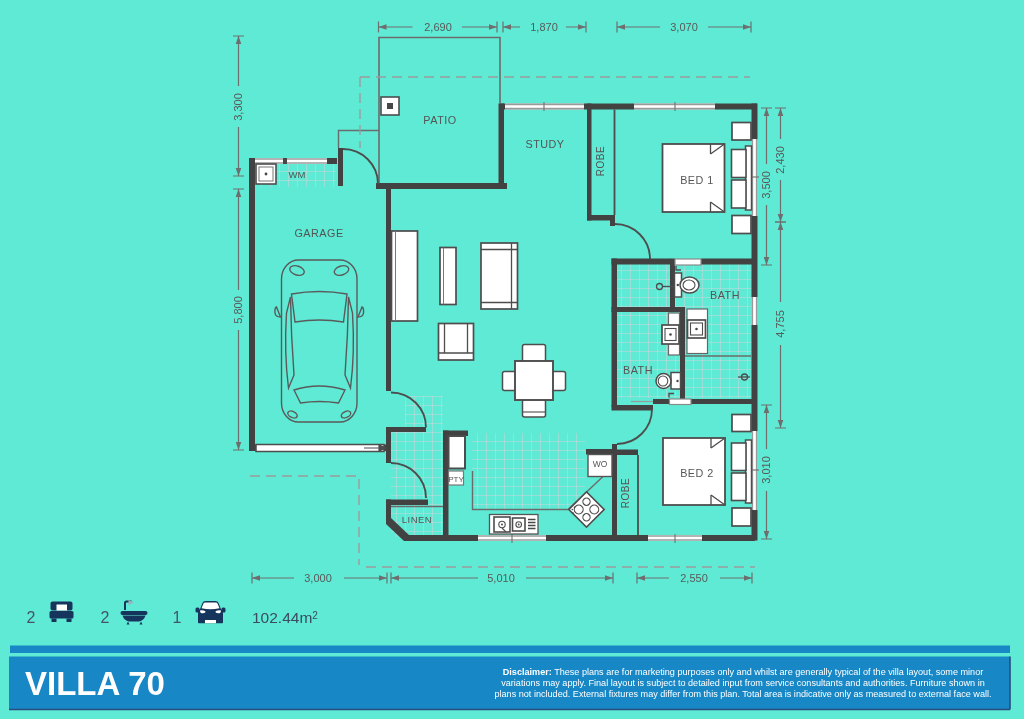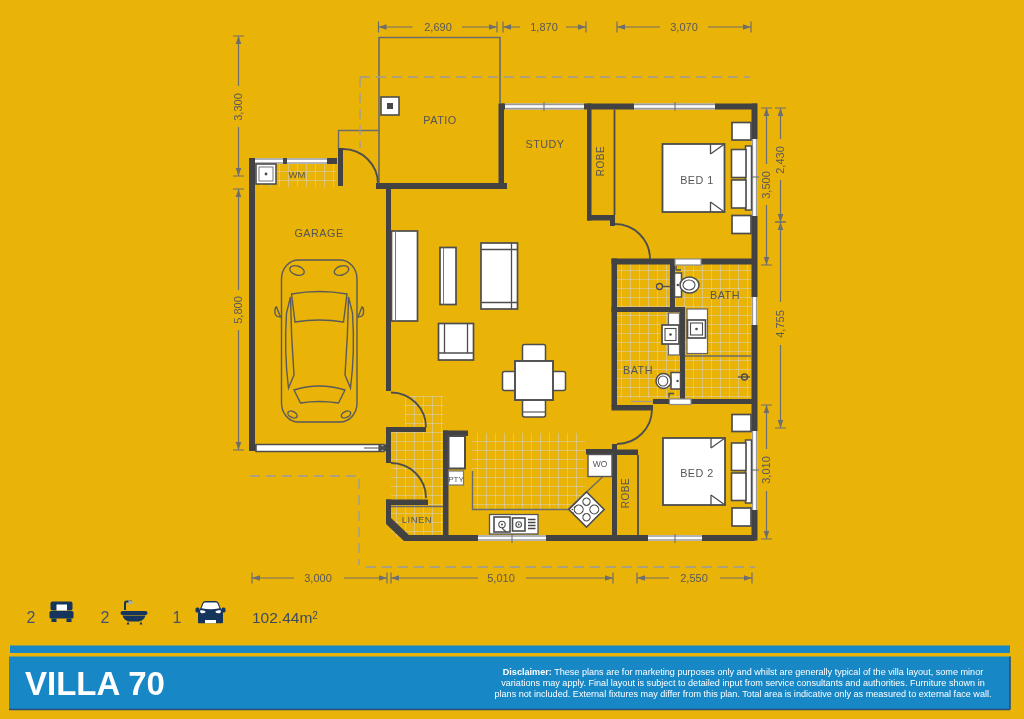--- a/index.html
+++ b/index.html
@@ -1,17 +1,17 @@
 <!DOCTYPE html>
 <html><head>
 <meta charset="utf-8">
 <style>
 html,body{margin:0;padding:0;background:#ffffff;}
 *{font-family:"Liberation Sans",sans-serif;}
-#page{position:relative;width:1024px;height:719px;background:#eab308;overflow:hidden;}
+#page{position:relative;width:1024px;height:719px;background:#5eead4;overflow:hidden;}
 
 </style>
 </head>
 <body>
 <div id="page">
 <svg width="1024" height="719" viewBox="0 0 1024 719">
 <defs>
 <pattern id="tiles" width="9" height="9" patternUnits="userSpaceOnUse">
 <path d="M9,0 L0,0 0,9" fill="none" stroke="#d2d6da" stroke-width="1"></path>
 </pattern>

